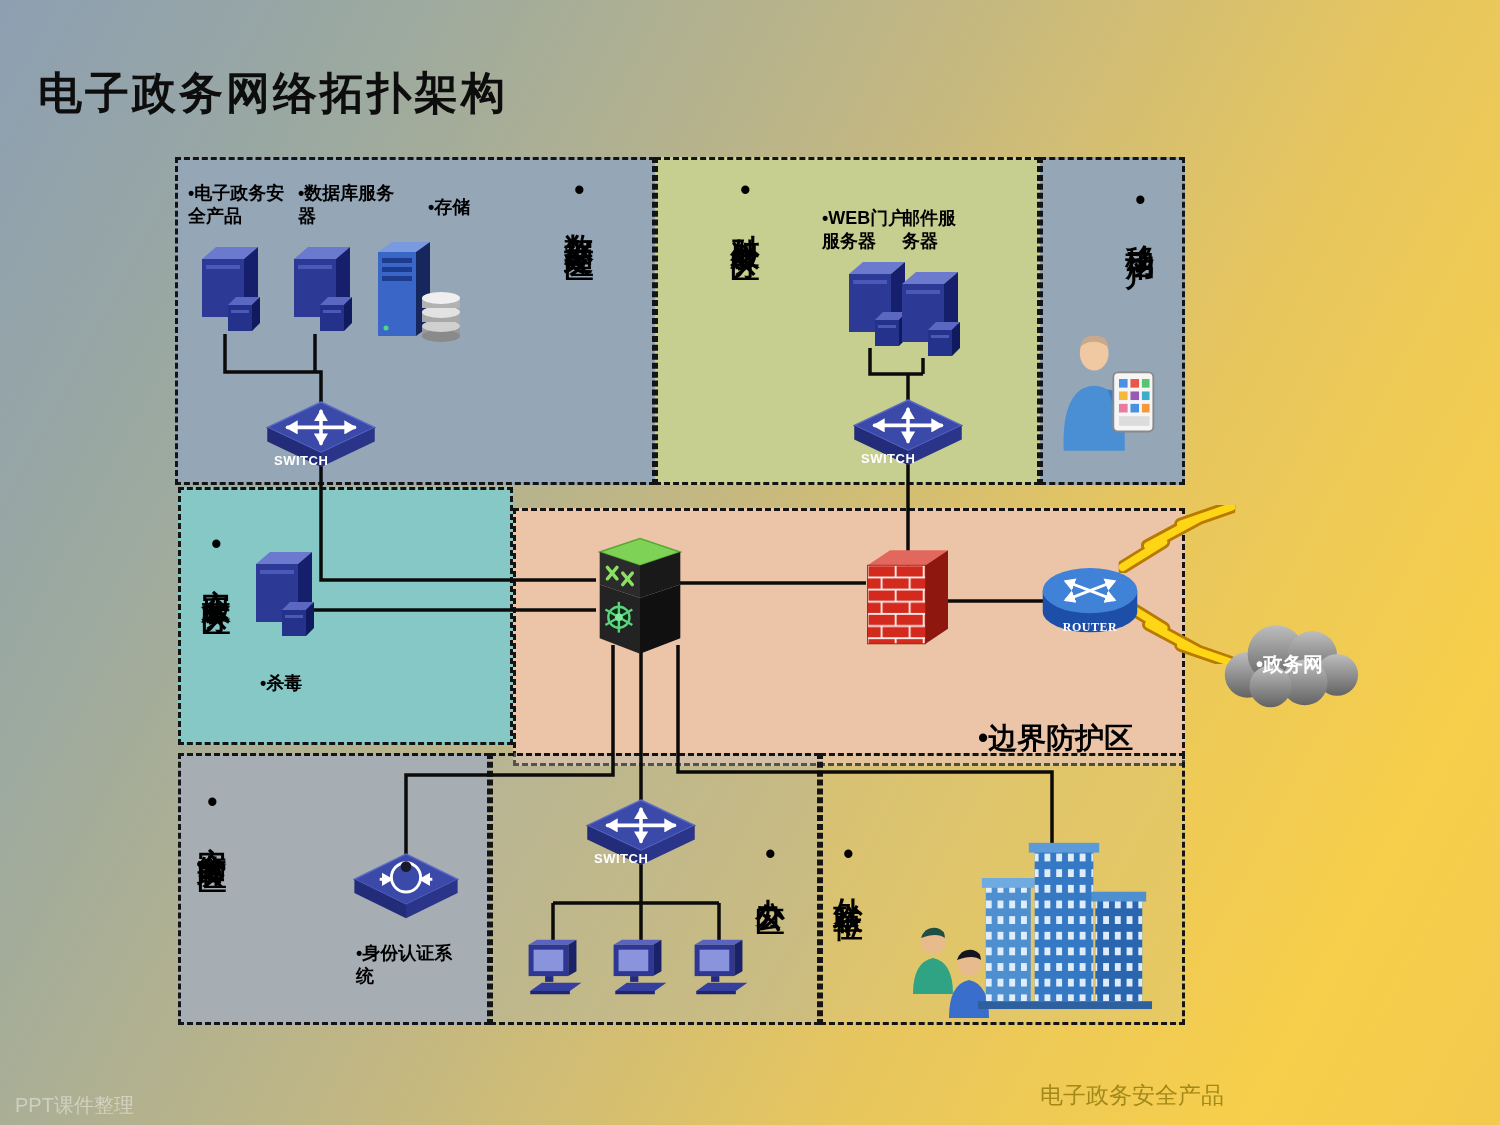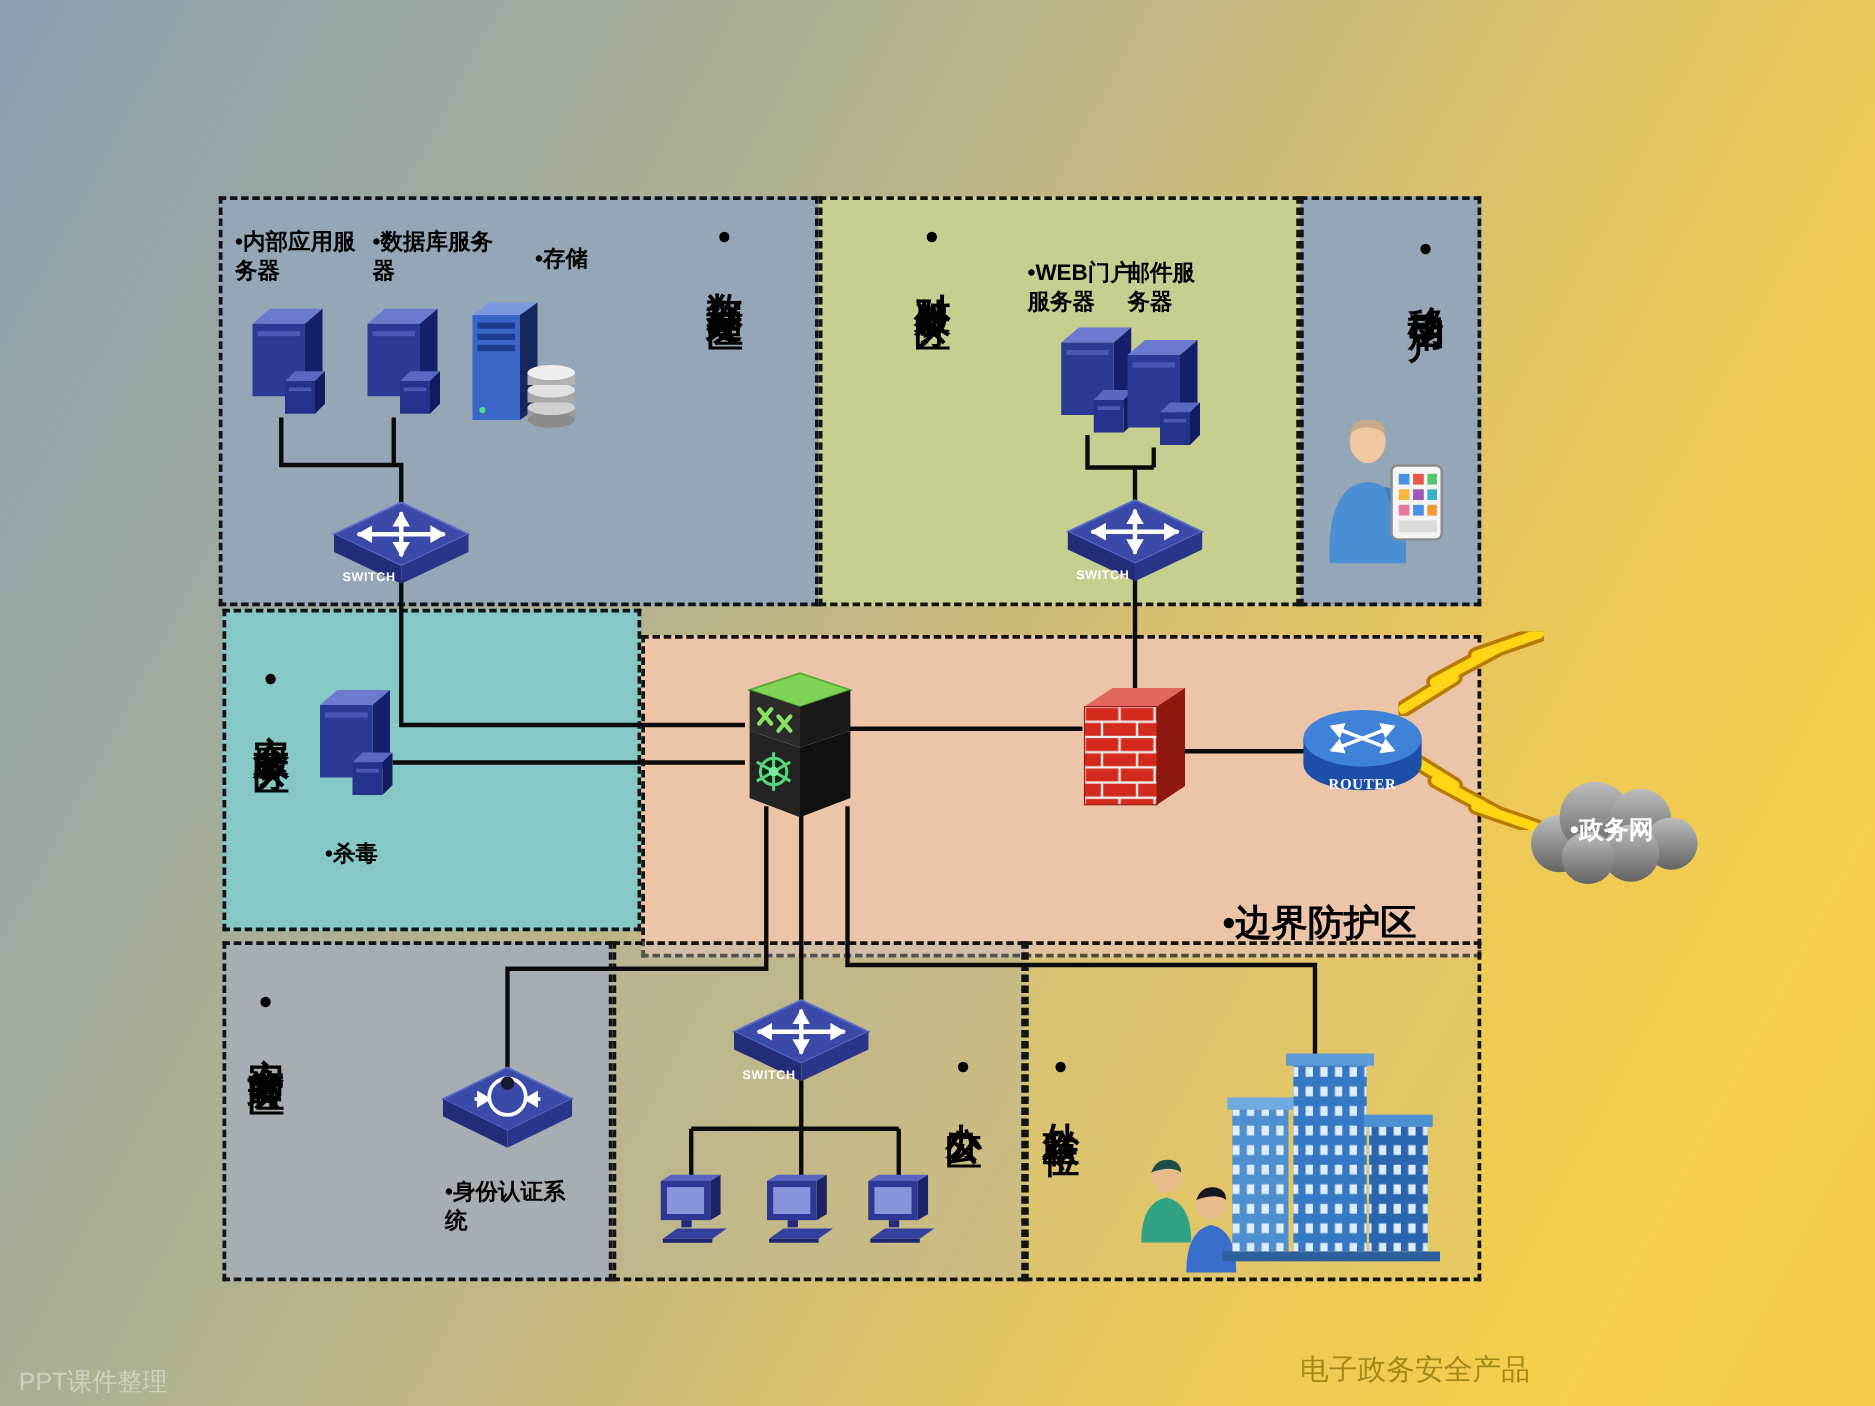--- a/index.html
+++ b/index.html
@@ -21,21 +21,21 @@
             font-weight:700; font-size:29px; color:#000; letter-spacing:5px; line-height:1.05; }
   .hlabel { position:absolute; font-weight:700; font-size:29px; color:#000; }
   .nlabel { position:absolute; font-weight:700; font-size:18px; color:#000; line-height:1.3; z-index:5; }
   .lines { position:absolute; left:0; top:0; z-index:2; }
   .icon { position:absolute; z-index:4; }
   .icon svg { width:100%; height:100%; display:block; }
   .cloud { z-index:3; }
   .bolt { z-index:2; }
   .cloud-label { position:absolute; left:50%; top:52%; transform:translate(-50%,-50%);
                  color:#fff; font-weight:700; font-size:20px; white-space:nowrap; }
-  .sw-label { position:absolute; left:9px; bottom:5px; font-size:10px; font-weight:700;
+  .sw-label { position:absolute; left:9px; bottom:5px; font-size:13px; font-weight:700;
               color:#fff; letter-spacing:.5px; }
   .router-label { position:absolute; left:0; right:0; bottom:7px; text-align:center;
               font-size:12px; font-weight:700; color:#fff; letter-spacing:.5px;font-family:Liberation Serif, serif; }
   .footer { position:absolute; left:1040px; top:1080px; font-size:23px; color:#a3881a; z-index:6; }
   .watermark { position:absolute; left:15px; top:1092px; font-size:20px; color:rgba(255,255,255,0.42); z-index:6; }
 </style>
 </head>
 <body>
 
 <div class="slide">
@@ -353,24 +353,25 @@
       <rect x="64" y="16" width="60" height="154" fill="#3578c4"></rect>
       <rect x="64" y="16" width="60" height="154" fill="url(#win)"></rect>
       <rect x="58" y="8" width="72" height="10" fill="#5c9ad8"></rect>
       <rect x="126" y="66" width="48" height="104" fill="#2a66b0"></rect>
       <rect x="126" y="66" width="48" height="104" fill="url(#win)"></rect>
       <rect x="122" y="58" width="56" height="10" fill="#4e8fd0"></rect>
       <rect x="6" y="170" width="178" height="8" fill="#2e5f9e"></rect>
     </svg>
   </div>
 
-  <div class="nlabel" style="left:188px;top:182px;width:106px">•内部应用服务器</div>
+  <div class="nlabel" style="left:188px;top:182px;width:106px">•电子政务安全产品</div>
   <div class="nlabel" style="left:298px;top:182px;width:100px">•数据库服务器</div>
   <div class="nlabel" style="left:428px;top:196px;width:70px">•存储</div>
   <div class="nlabel" style="left:822px;top:207px;width:96px">•WEB门户服务器</div>
   <div class="nlabel" style="left:902px;top:207px;width:62px">邮件服务器</div>
   <div class="nlabel" style="left:260px;top:672px">•杀毒</div>
   <div class="nlabel" style="left:356px;top:942px;width:102px">•身份认证系统</div>
 
+  <h1 class="title">电子政务网络拓扑架构</h1>
   <div class="footer">电子政务安全产品</div>
   <div class="watermark">PPT课件整理</div>
 
 </div>
 
 </body></html>

